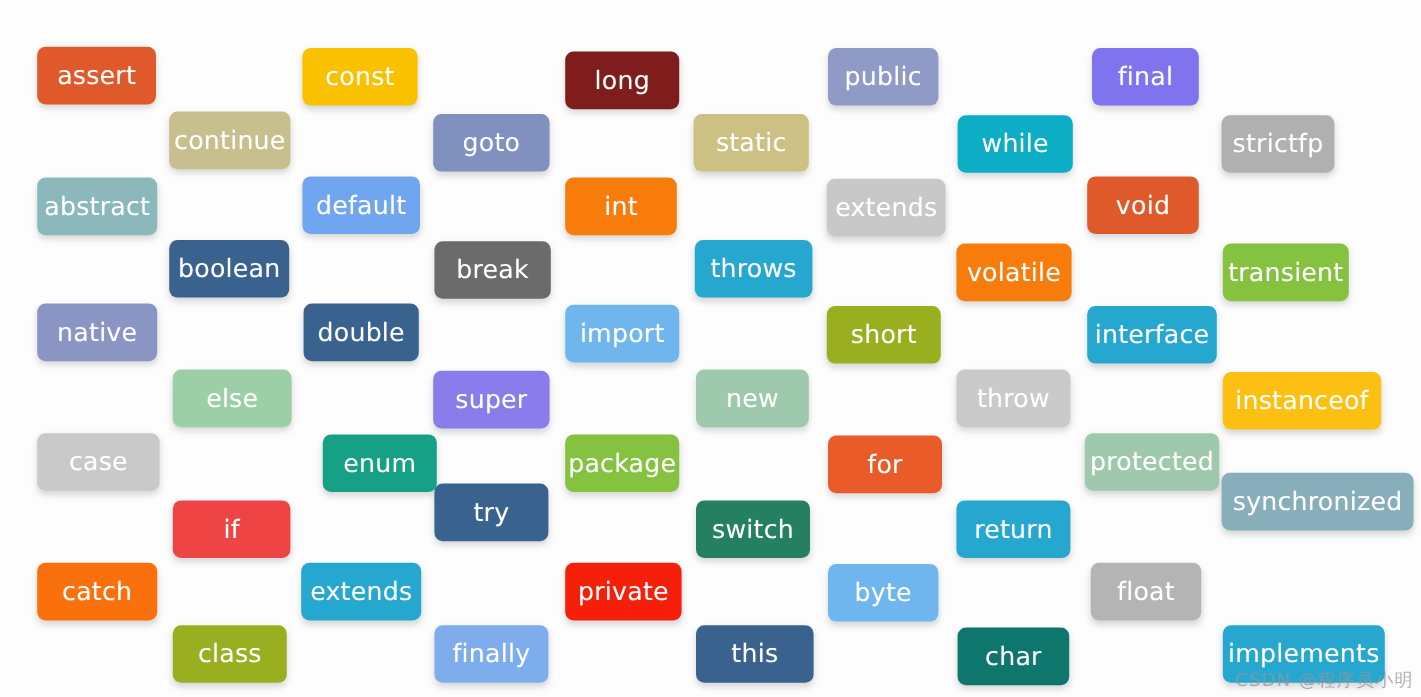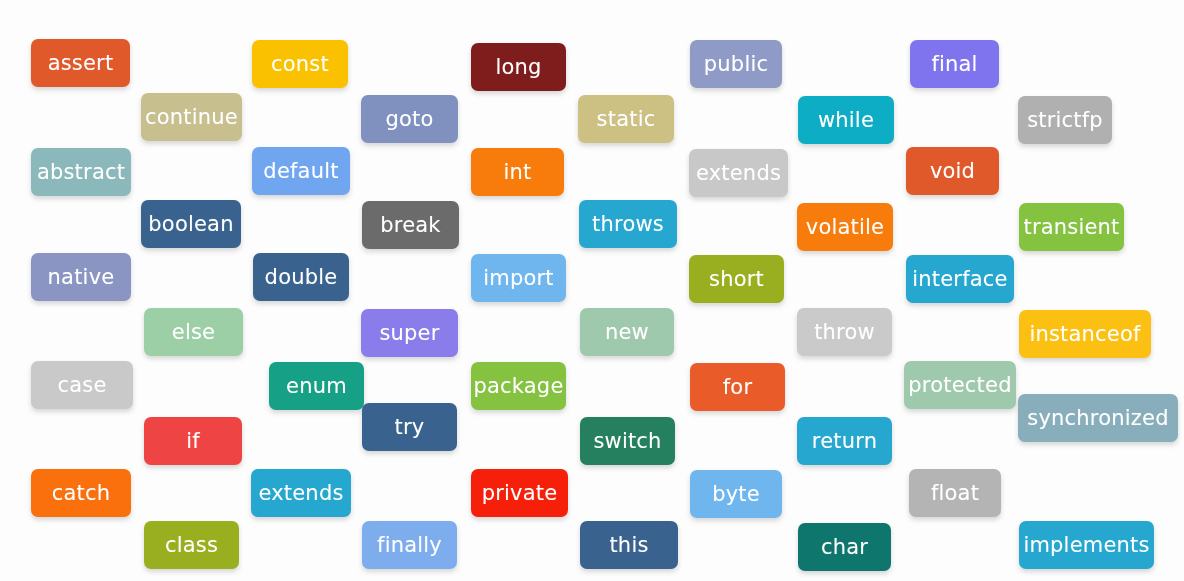--- a/index.html
+++ b/index.html
@@ -108,14 +108,15 @@
       <div class="tag" style="left: 471px; top: 469px; width: 97px; background: rgb(246, 31, 10);">private</div>
       <div class="tag" style="left: 690px; top: 470px; width: 92px; background: rgb(111, 182, 239);">byte</div>
       <div class="tag" style="left: 909px; top: 469px; width: 92px; background: rgb(180, 180, 180); text-align: center;">float</div>
       <div class="tag" style="left: 144px; top: 521px; width: 95px; background: rgb(154, 175, 32);">class</div>
       <div class="tag" style="left: 362px; top: 521px; width: 95px; background: rgb(125, 173, 236);">finally</div>
       <div class="tag" style="left: 580px; top: 521px; width: 98px; background: rgb(57, 99, 142);">this</div>
       <div class="tag" style="left: 798px; top: 523px; width: 93px; background: #0f766e;">char</div>
       <div class="tag" style="left: 1019px; top: 521px; width: 135px; background: rgb(38, 167, 207);">implements</div>
     </div>
 
+  <div id="watermark">CSDN @程序员小明</div>
 
 </div>
 
 </body></html>

